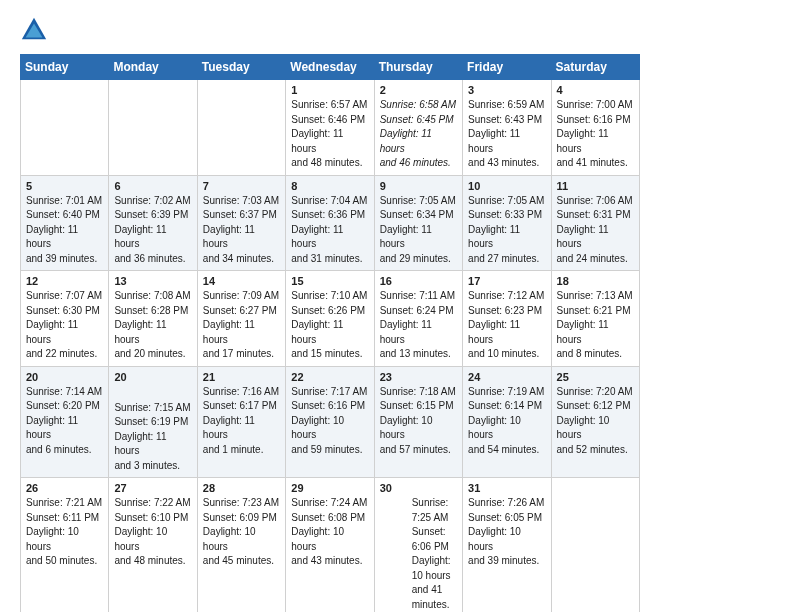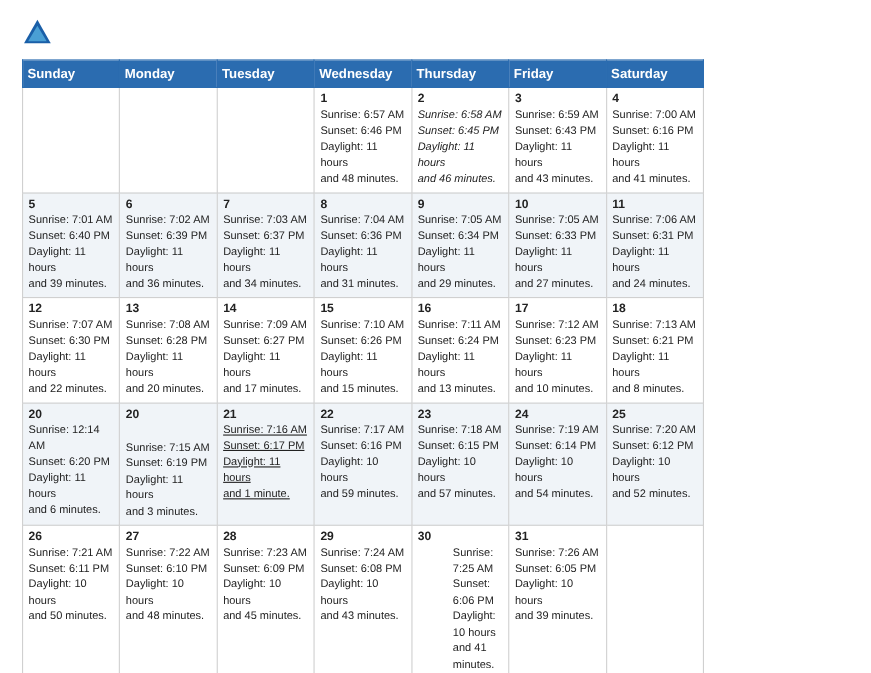--- a/index.html
+++ b/index.html
@@ -268,35 +268,35 @@
             <span class="day-number">18</span>
             <div class="day-info" style="white-space: pre-line;">Sunrise: 7:13 AM
 Sunset: 6:21 PM
 Daylight: 11 hours
 and 8 minutes.</div>
           </td>
         </tr>
         <tr>
           <td class="alt-row">
             <span class="day-number">20</span>
-            <div class="day-info" style="white-space: pre-line;">Sunrise: 12:14 AM
+            <div class="day-info" style="white-space: pre-line;">Sunrise: 7:14 AM
 Sunset: 6:20 PM
 Daylight: 11 hours
 and 6 minutes.</div>
           </td>
           <td class="alt-row">
             <span class="day-number">20</span>
             <div class="day-info" style="white-space: pre-line; margin-top: 18px;">Sunrise: 7:15 AM
 Sunset: 6:19 PM
 Daylight: 11 hours
 and 3 minutes.</div>
           </td>
           <td class="alt-row">
             <span class="day-number">21</span>
-            <div class="day-info" style="white-space: pre-line; text-decoration: underline;">Sunrise: 7:16 AM
+            <div class="day-info" style="white-space: pre-line;">Sunrise: 7:16 AM
 Sunset: 6:17 PM
 Daylight: 11 hours
 and 1 minute.</div>
           </td>
           <td class="alt-row">
             <span class="day-number">22</span>
             <div class="day-info" style="white-space: pre-line;">Sunrise: 7:17 AM
 Sunset: 6:16 PM
 Daylight: 10 hours
 and 59 minutes.</div>

